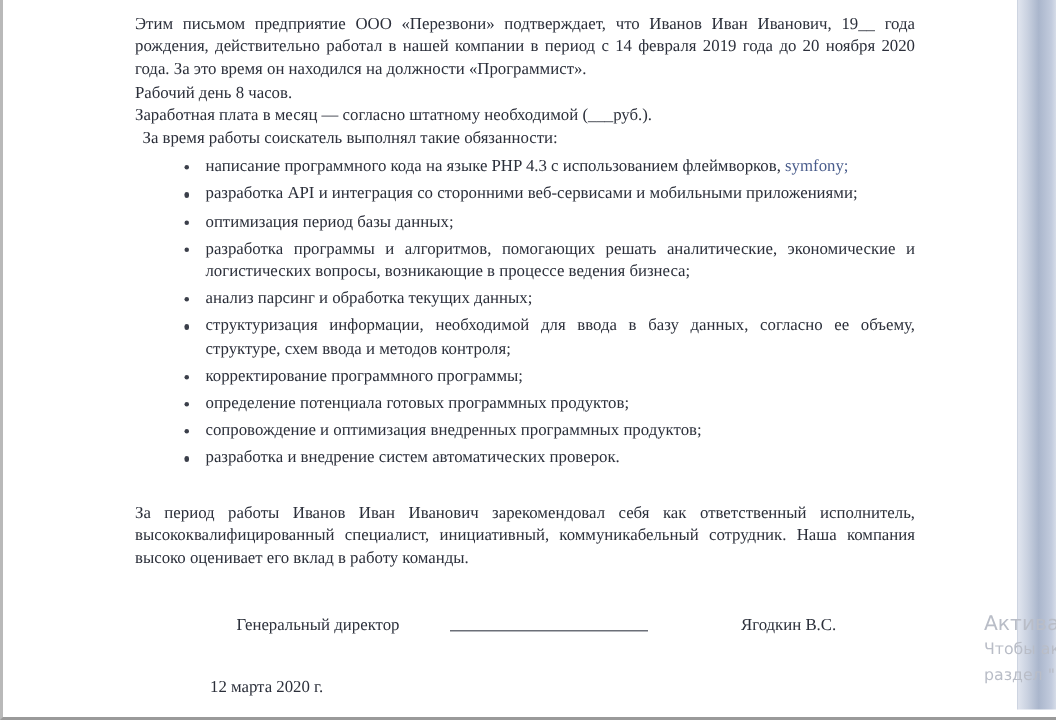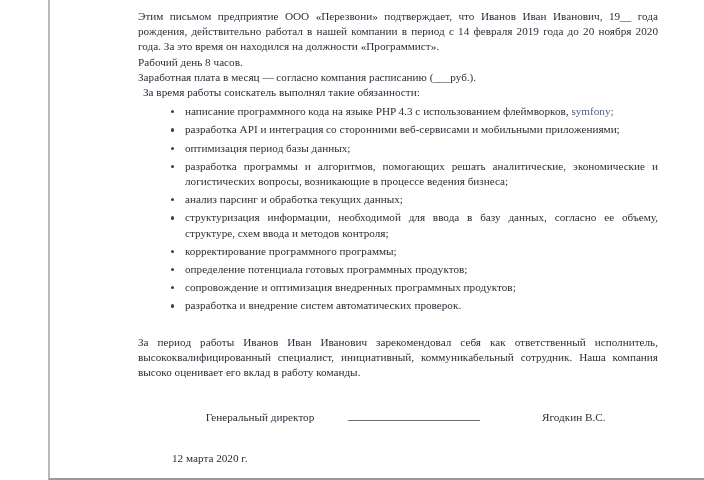--- a/index.html
+++ b/index.html
@@ -17,21 +17,20 @@
 
   
   #screen {
     position: absolute;
     inset: 0;
     background: #ffffff;
     border-left: 2px solid #b9b9b9;
     border-bottom: 2px solid #9a9a9a;
     box-sizing: border-box;
     overflow: hidden;
-    margin-left: 48px;
   }
 
   
   #sheet {
     position: absolute;
     left: 0;
     top: 0;
     width: 676px;
     height: 473px;
     background: #ffffff;
@@ -125,21 +124,21 @@
     border-bottom: 1.3px solid #6b6f78;
     height: 11px;
     margin-bottom: 2px;
   }
   .sig-name {
     margin-left: 62px;
     white-space: nowrap;
   }
   #doc-date {
     position: absolute;
-    left: 122px;
+    left: 138px;
     top: 452px;
     font-size: 11.2px;
     color: #2b2f3a;
     white-space: nowrap;
   }
 
   
   #watermark {
     position: absolute;
     left: 654px;
@@ -168,21 +167,21 @@
 <div id="screen">
 
   <div id="sheet">
 
     <div id="doc">
 
       <p class="para lead">Этим письмом предприятие ООО «Перезвони» подтверждает, что Иванов Иван Иванович, 19__ года рождения, действительно работал в нашей компании в период с 14 февраля 2019 года до 20 ноября 2020 года. За это время он находился на должности «Программист».</p>
 
       <p class="para">Рабочий день 8 часов.</p>
 
-      <p class="para">Заработная плата в месяц — согласно компания расписанию (___руб.).</p>
+      <p class="para">Заработная плата в месяц — согласно штатному необходимой (___руб.).</p>
 
       <p class="para" style="text-indent:5px;">За время работы соискатель выполнял такие обязанности:</p>
 
       <ul class="duties">
         <li>
           <span>написание программного кода на языке PHP 4.3 с использованием флеймворков,</span>
           <span class="link-word">symfony;</span>
         </li>
         <li>
           <span>разработка API и интеграция со сторонними веб-сервисами и мобильными приложениями;</span>

